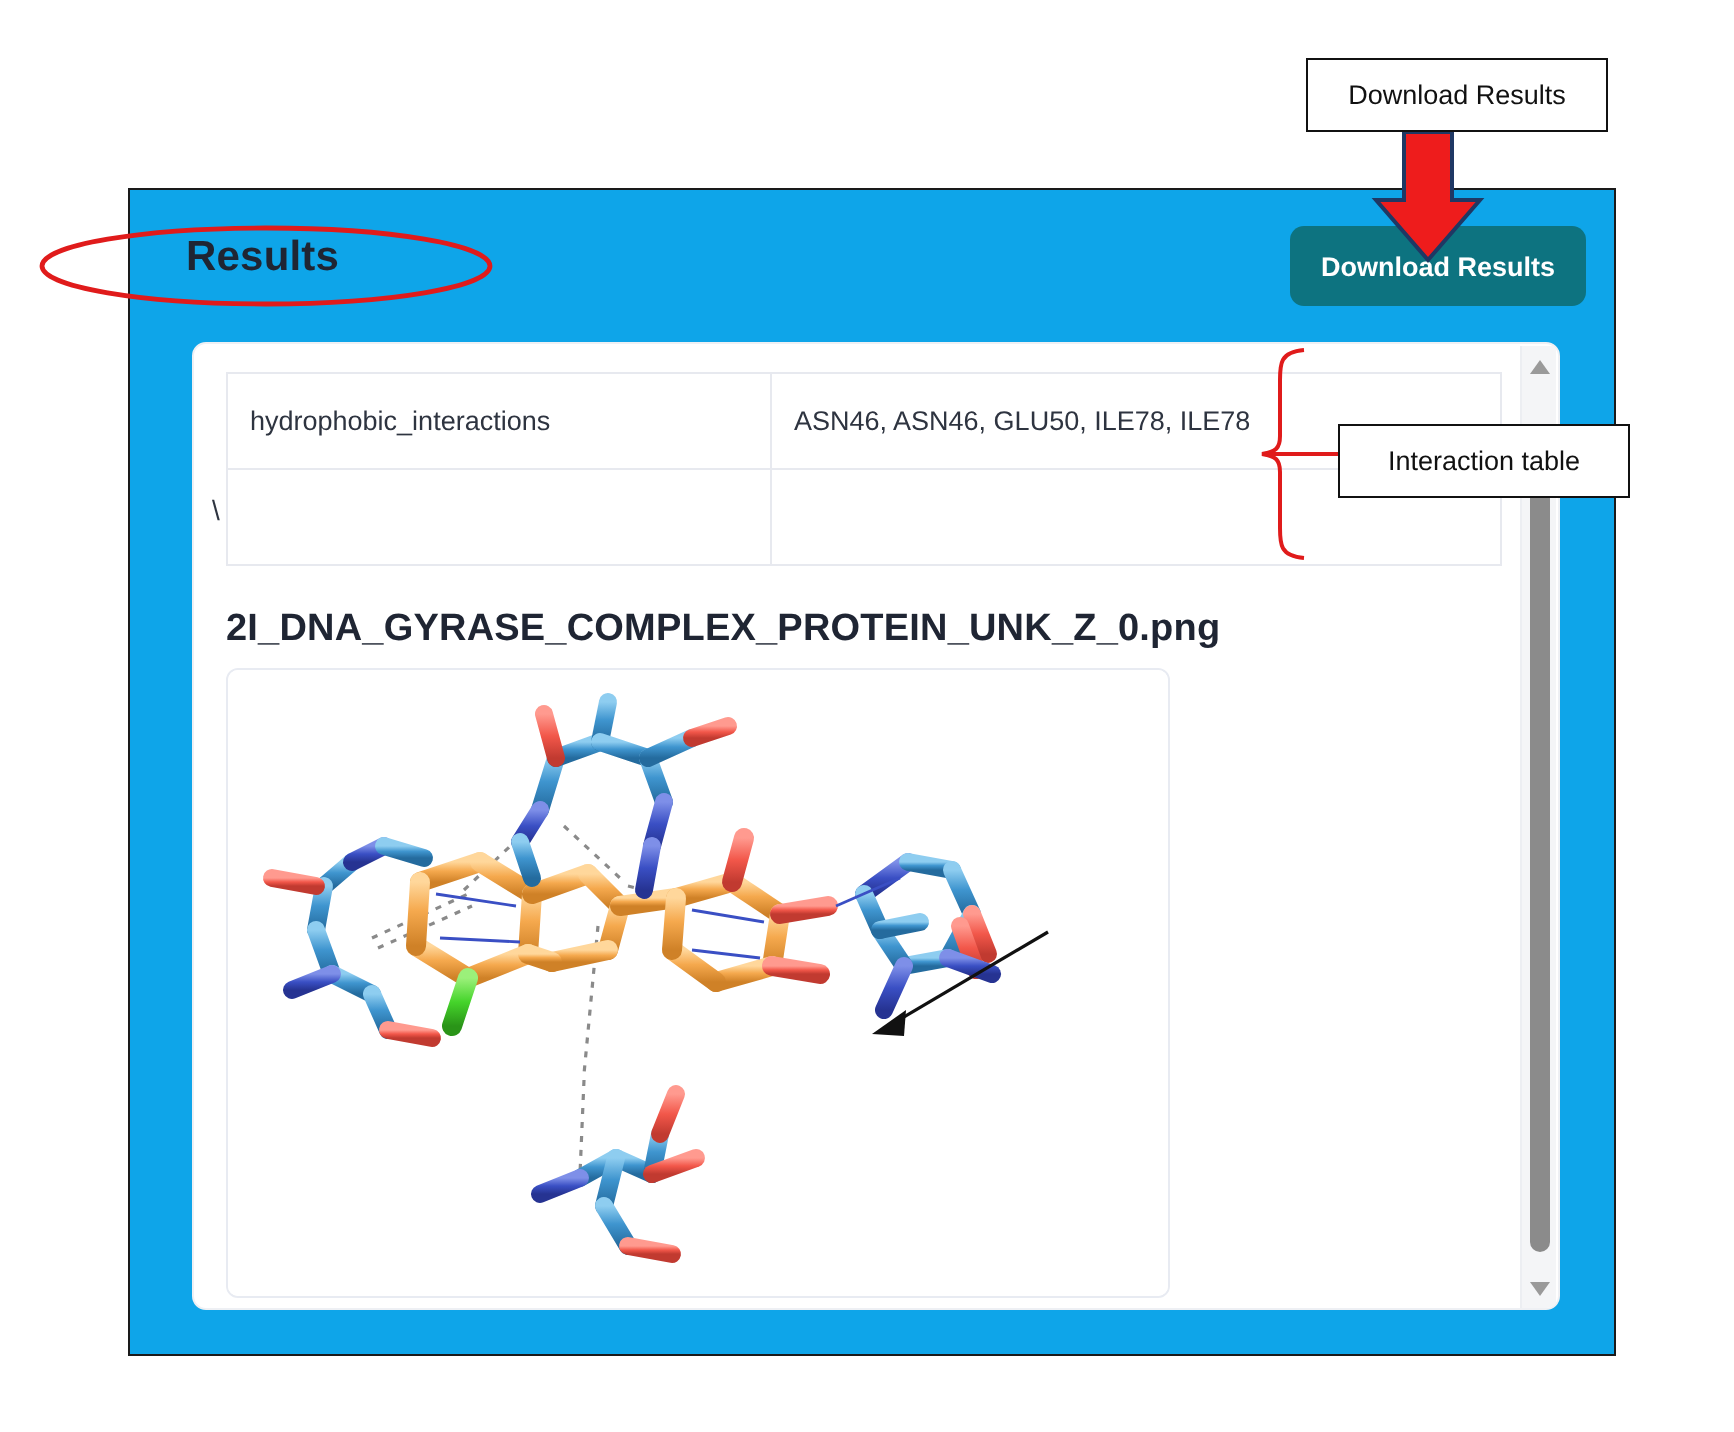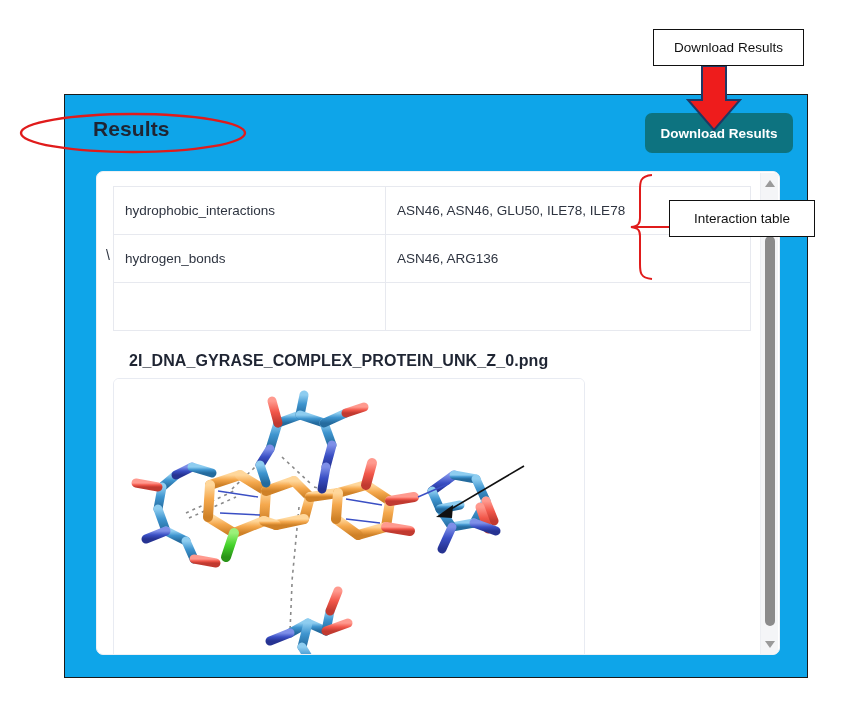--- a/index.html
+++ b/index.html
@@ -88,22 +88,22 @@
   .stray-slash {
     position: absolute;
     left: -7px; top: 62px;
     font-size: 14px;
     color: #2e3440;
     line-height: 1;
   }
 
   
   .image-filename {
-    margin: 21px 0 8px 16px;
-    font-size: 16px;
+    margin: 21px 0 8px 0;
+    font-size: 19px;
     font-weight: bold;
     color: #1f2533;
     letter-spacing: .1px;
   }
 
   
   .image-frame {
     position: relative;
     width: 472px; height: 315px;
     border: 1px solid #e8ebf2;
@@ -180,24 +180,20 @@
     <div class="results-card">
 
       <div class="card-inner">
 
         <div class="table-wrap">
           <table class="interaction-table">
             <tbody>
               <tr>
                 <td class="key">hydrophobic_interactions</td>
                 <td class="val">ASN46, ASN46, GLU50, ILE78, ILE78</td>
-              </tr>
-              <tr>
-                <td class="key">hydrogen_bonds</td>
-                <td class="val">ASN46, ARG136</td>
               </tr>
               <tr>
                 <td class="key"></td>
                 <td class="val"></td>
               </tr>
             </tbody>
           </table>
           <div class="stray-slash">\</div>
         </div>
 
@@ -373,15 +369,15 @@
 
     <polygon points="702,66 726,66 726,100 740,100 714,130 688,100 702,100" fill="#ee1c1c" stroke="#1f3864" stroke-width="2"></polygon>
 
     <line x1="524" y1="466" x2="446" y2="512" stroke="#111111" stroke-width="1.6"></line>
     <polygon points="436,517 453,505 452,518" fill="#111111"></polygon>
   </svg>
 
   <div class="callout" id="callout-download">Download Results</div>
 
 
-  <div class="callout" style="left:669px; top:200px; width:146px; height:37px;">Interaction table</div>
+  <div class="callout" style="left:669px; top:212px; width:146px; height:37px;">Interaction table</div>
 
 </div>
 
 </body></html>

